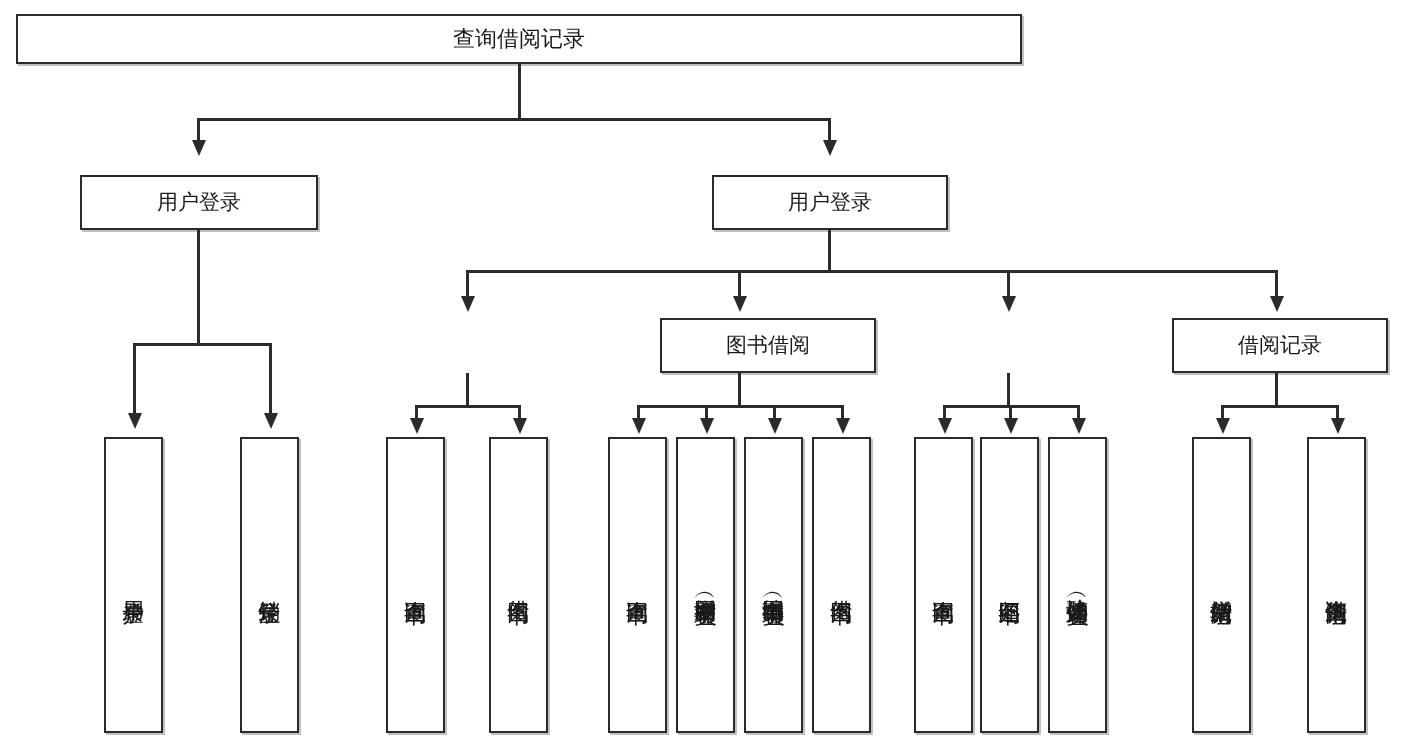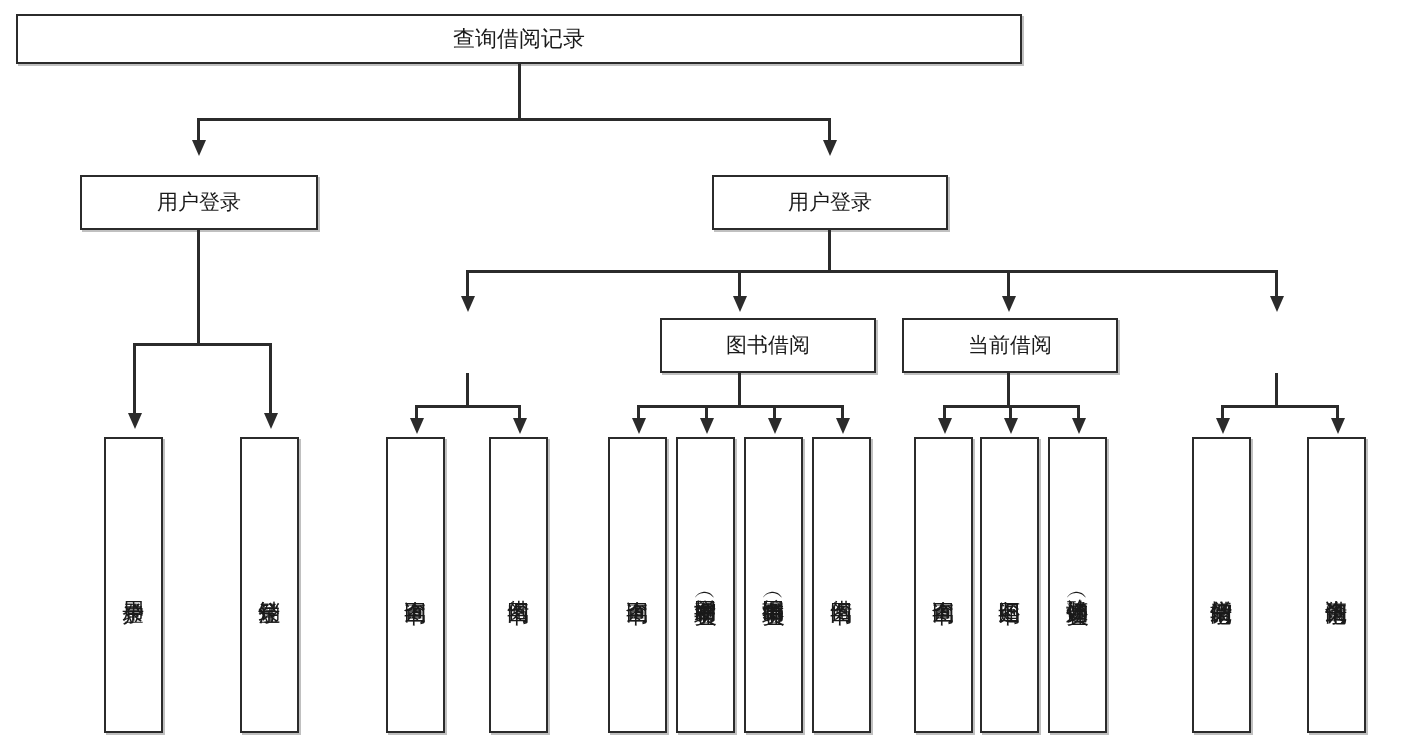--- a/index.html
+++ b/index.html
@@ -112,22 +112,22 @@
   <div class="ln v" style="left:738px;top:270px;height:30px;"></div>
   <div class="arw" style="left:733px;top:296px;"></div>
   <div class="ln v" style="left:1007px;top:270px;height:30px;"></div>
   <div class="arw" style="left:1002px;top:296px;"></div>
   <div class="ln v" style="left:1275px;top:270px;height:30px;"></div>
   <div class="arw" style="left:1270px;top:296px;"></div>
 
   <div class="node h" style="left:632px;top:318px;width:216px;height:55px;margin-left:28px;">
     <span class="lbl">图书借阅</span>
   </div>
-  <div class="node h" style="left:902px;top:318px;width:216px;height:55px;">
-    <span class="lbl">当前借阅</span>
+  <div class="node h" style="left:1172px;top:318px;width:216px;height:55px;">
+    <span class="lbl">借阅记录</span>
   </div>
 
   <div class="ln v" style="left:466px;top:373px;height:32px;"></div>
   <div class="ln h" style="left:415px;top:405px;width:106px;"></div>
   <div class="ln v" style="left:415px;top:405px;height:16px;"></div>
   <div class="arw" style="left:410px;top:418px;"></div>
   <div class="ln v" style="left:518px;top:405px;height:16px;"></div>
   <div class="arw" style="left:513px;top:418px;"></div>
 
   <div class="ln v" style="left:738px;top:373px;height:32px;"></div>

